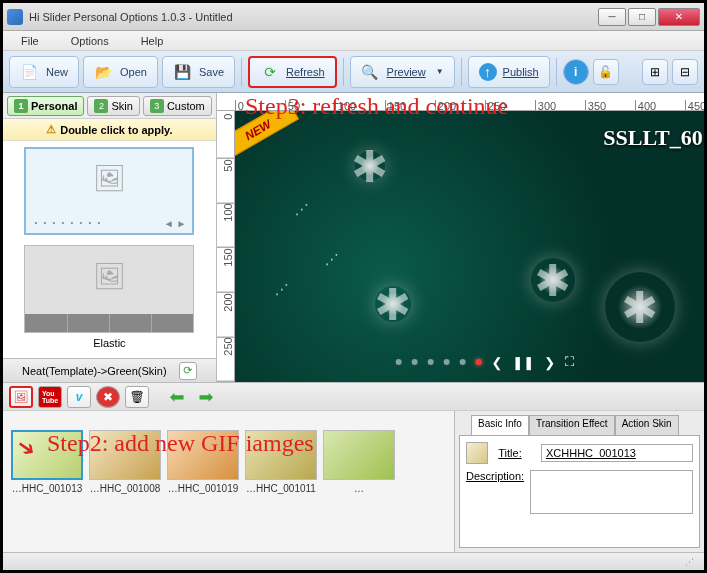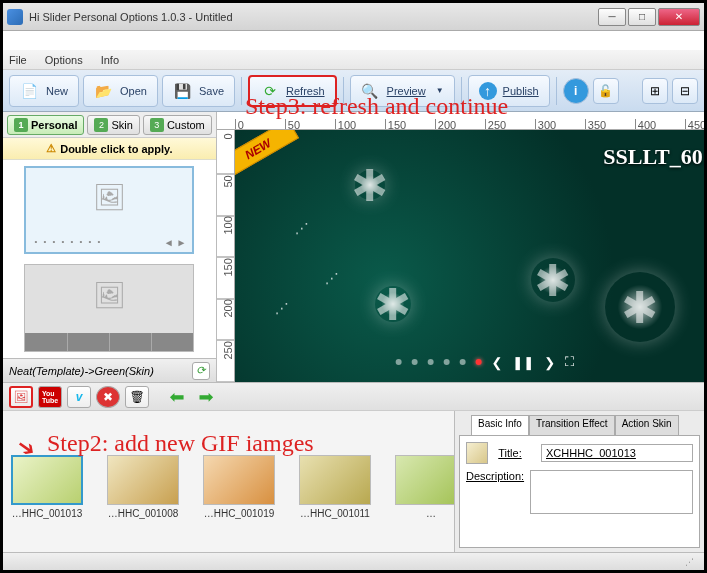--- a/index.html
+++ b/index.html
@@ -4,21 +4,21 @@
 <style>
 * { margin: 0; padding: 0; box-sizing: border-box; font-family: Tahoma, Arial, sans-serif; font-size: 11px; }
 body { background: #fff; width: 707px; height: 573px; border: 3px solid #000; position: relative; overflow: hidden; }
 .window { width: 100%; height: 100%; display: flex; flex-direction: column; }
 .titlebar { height: 28px; background: linear-gradient(#e8e8e8,#d4d4d4); display: flex; align-items: center; padding: 0 4px; border-bottom: 1px solid #aaa; }
 .titlebar-icon { width: 16px; height: 16px; background: linear-gradient(135deg,#4a90e2,#2c6cb5); border-radius: 3px; margin-right: 6px; }
 .titlebar-title { flex: 1; color: #333; }
 .win-btns { display: flex; }
 .win-btn { width: 28px; height: 18px; border: 1px solid #888; margin-left: 2px; background: linear-gradient(#fdfdfd,#e0e0e0); border-radius: 2px; display: flex; align-items: center; justify-content: center; font-size: 10px; color: #333; }
 .win-btn.close { background: linear-gradient(#e68,#c23); color: #fff; width: 42px; }
-.menubar { height: 20px; background: linear-gradient(#f5f5f5,#e8e8e8); display: flex; align-items: center; padding: 0 6px; border-bottom: 1px solid #ccc; gap: 18px; margin-top: 19px; }
+.menubar { height: 20px; background: linear-gradient(#f5f5f5,#e8e8e8); display: flex; align-items: center; padding: 0 18px; border-bottom: 1px solid #ccc; gap: 32px; }
 .menubar span { color: #333; cursor: default; }
 .toolbar { height: 42px; background: linear-gradient(#e4edf7,#c9dbef); border-bottom: 1px solid #9ab; display: flex; align-items: center; padding: 0 6px; gap: 4px; }
 .tbtn { height: 32px; background: linear-gradient(#f6faff,#dce9f7); border: 1px solid #a8c0dc; border-radius: 4px; display: flex; align-items: center; padding: 0 10px; gap: 6px; color: #2a4266; }
 .tbtn-icon { width: 20px; height: 20px; display: flex; align-items: center; justify-content: center; font-size: 14px; }
 .tbtn.hl { border: 2px solid #d22; }
 .tsep { width: 1px; height: 28px; background: #a8c0dc; margin: 0 2px; }
 .ticon { width: 26px; height: 26px; background: linear-gradient(#f6faff,#dce9f7); border: 1px solid #a8c0dc; border-radius: 4px; display: flex; align-items: center; justify-content: center; font-size: 12px; }
 .main { flex: 1; display: flex; overflow: hidden; }
 .left { width: 238px; border-right: 1px solid #bbb; display: flex; flex-direction: column; background: #f4f4f4; }
 .tabs { height: 26px; display: flex; align-items: center; padding: 2px 4px; gap: 3px; background: #eee; border-bottom: 1px solid #ccc; }
@@ -26,21 +26,21 @@
 .tab.active { background: linear-gradient(#eafce4,#c8ecb8); border-color: #6a6; font-weight: bold; }
 .tab-num { width: 14px; height: 14px; background: #5a5; color: #fff; border-radius: 2px; display: flex; align-items: center; justify-content: center; font-size: 9px; }
 .hint { height: 22px; background: linear-gradient(#fff9d8,#faedb0); display: flex; align-items: center; justify-content: center; gap: 4px; border-bottom: 1px solid #ddc; font-weight: bold; }
 .templates { flex: 1; overflow: auto; padding: 6px; background: #fff; }
 .tmpl { margin-bottom: 10px; text-align: center; }
 .tmpl-thumb { width: 170px; height: 88px; margin: 0 auto 4px; border: 1px solid #bbb; background: #e0e0e0; position: relative; }
 .tmpl-thumb.sel { border: 2px solid #8bd; background: #eaf4fb; }
 .tmpl-thumb .ph { position: absolute; left: 50%; top: 35%; transform: translate(-50%,-50%); font-size: 26px; color: #aaa; }
 .tmpl-thumb .dots { position: absolute; bottom: 6px; left: 8px; font-size: 8px; color: #888; letter-spacing: 2px; }
 .tmpl-thumb .arrows { position: absolute; bottom: 4px; right: 6px; font-size: 10px; color: #888; }
-.status { height: 24px; background: linear-gradient(#f0f0f0,#ddd); border-top: 1px solid #bbb; display: flex; align-items: center; padding: 0 6px; justify-content: space-between; font-style: italic; }
+.status { height: 24px; background: linear-gradient(#f0f0f0,#ddd); border-top: 1px solid #bbb; display: flex; align-items: center; padding: 0 19px; justify-content: space-between; }
 .refresh-small { width: 18px; height: 18px; background: #fff; border: 1px solid #aaa; border-radius: 3px; display: flex; align-items: center; justify-content: center; color: #393; }
 .right { flex: 1; display: flex; flex-direction: column; }
 .ruler { height: 18px; background: #fff; border-bottom: 1px solid #aaa; display: flex; align-items: flex-end; font-size: 8px; color: #555; padding-left: 18px; overflow: hidden; }
 .ruler span { width: 50px; border-left: 1px solid #888; padding-left: 2px; height: 10px; }
 .canvas-wrap { display: flex; flex: 1; overflow: hidden; }
 .vruler { width: 18px; background: #fff; border-right: 1px solid #aaa; display: flex; flex-direction: column; font-size: 8px; color: #555; padding-top: 3px; }
 .vruler span { height: 50px; border-top: 1px solid #888; padding-top: 2px; writing-mode: vertical-lr; transform: rotate(180deg); text-align: right; }
 .canvas { flex: 1; background: radial-gradient(circle at 30% 60%, #0a5a4a, #033028 60%); position: relative; overflow: hidden; }
 .new-ribbon { position: absolute; top: 8px; left: -18px; background: #f5b400; color: #a00; font-weight: bold; font-style: italic; padding: 3px 26px; transform: rotate(-30deg); font-size: 12px; border: 1px solid #c80; }
 .wm { position: absolute; top: 14px; right: 10px; color: #fff; font-size: 22px; font-weight: bold; font-family: Georgia, serif; text-shadow: 0 1px 3px #000; }
@@ -49,21 +49,21 @@
 .seed { position: absolute; color: rgba(255,255,255,0.7); font-size: 14px; }
 .slider-nav { position: absolute; bottom: 12px; left: 50%; transform: translateX(-50%); display: flex; align-items: center; gap: 10px; color: #fff; font-size: 12px; }
 .slider-nav .dot { width: 6px; height: 6px; border-radius: 50%; background: rgba(255,255,255,0.5); }
 .slider-nav .dot.on { background: #f33; box-shadow: 0 0 4px #f66; }
 .slider-nav .ctrl { cursor: pointer; font-size: 13px; }
 .bottom { height: 170px; border-top: 1px solid #bbb; display: flex; flex-direction: column; background: #f4f4f4; }
 .btoolbar { height: 28px; display: flex; align-items: center; padding: 0 6px; gap: 5px; background: linear-gradient(#f0f0f0,#e0e0e0); border-bottom: 1px solid #ccc; }
 .bicon { width: 24px; height: 22px; border: 1px solid #aaa; border-radius: 3px; background: linear-gradient(#fff,#eee); display: flex; align-items: center; justify-content: center; font-size: 12px; }
 .bicon.add { border: 2px solid #d22; }
 .bcontent { flex: 1; display: flex; overflow: hidden; }
-.thumbs { flex: 1; padding: 44px 8px 6px; display: flex; gap: 24px; overflow-x: auto; position: relative; }
+.thumbs { flex: 1; padding: 19px 8px 6px; display: flex; gap: 6px; overflow-x: auto; position: relative; }
 .thumb { width: 72px; display: flex; flex-direction: column; align-items: center; }
 .thumb-img { width: 72px; height: 50px; border: 1px solid #bbb; background: linear-gradient(135deg,#f5eed0,#d8c78a); position: relative; }
 .thumb.sel .thumb-img { border: 2px solid #39c; }
 .thumb-label { margin-top: 3px; font-size: 10px; color: #333; white-space: nowrap; overflow: hidden; text-overflow: ellipsis; width: 72px; text-align: center; }
 .props { width: 250px; border-left: 1px solid #bbb; background: #ebebeb; padding: 4px; display: flex; flex-direction: column; }
 .ptabs { display: flex; height: 20px; }
 .ptab { padding: 2px 6px; background: #ddd; border: 1px solid #aaa; border-bottom: none; font-size: 10px; }
 .ptab.active { background: #fff; margin-left: 12px; }
 .pbody { flex: 1; background: #fff; border: 1px solid #aaa; padding: 6px; display: flex; flex-direction: column; gap: 6px; }
 .prow { display: flex; align-items: center; gap: 6px; text-decoration: underline; }
@@ -86,21 +86,21 @@
     <div class="win-btns">
       <div class="win-btn">─</div>
       <div class="win-btn">□</div>
       <div class="win-btn close">✕</div>
     </div>
   </div>
 
   <div class="menubar">
     <span>File</span>
     <span>Options</span>
-    <span>Info</span>
+    <span>Help</span>
   </div>
 
   <div class="toolbar">
     <div class="tbtn">
         <span class="tbtn-icon">📄</span>
         <span>New</span>
       </div>
     <div class="tbtn">
         <span class="tbtn-icon">📂</span>
         <span>Open</span>

